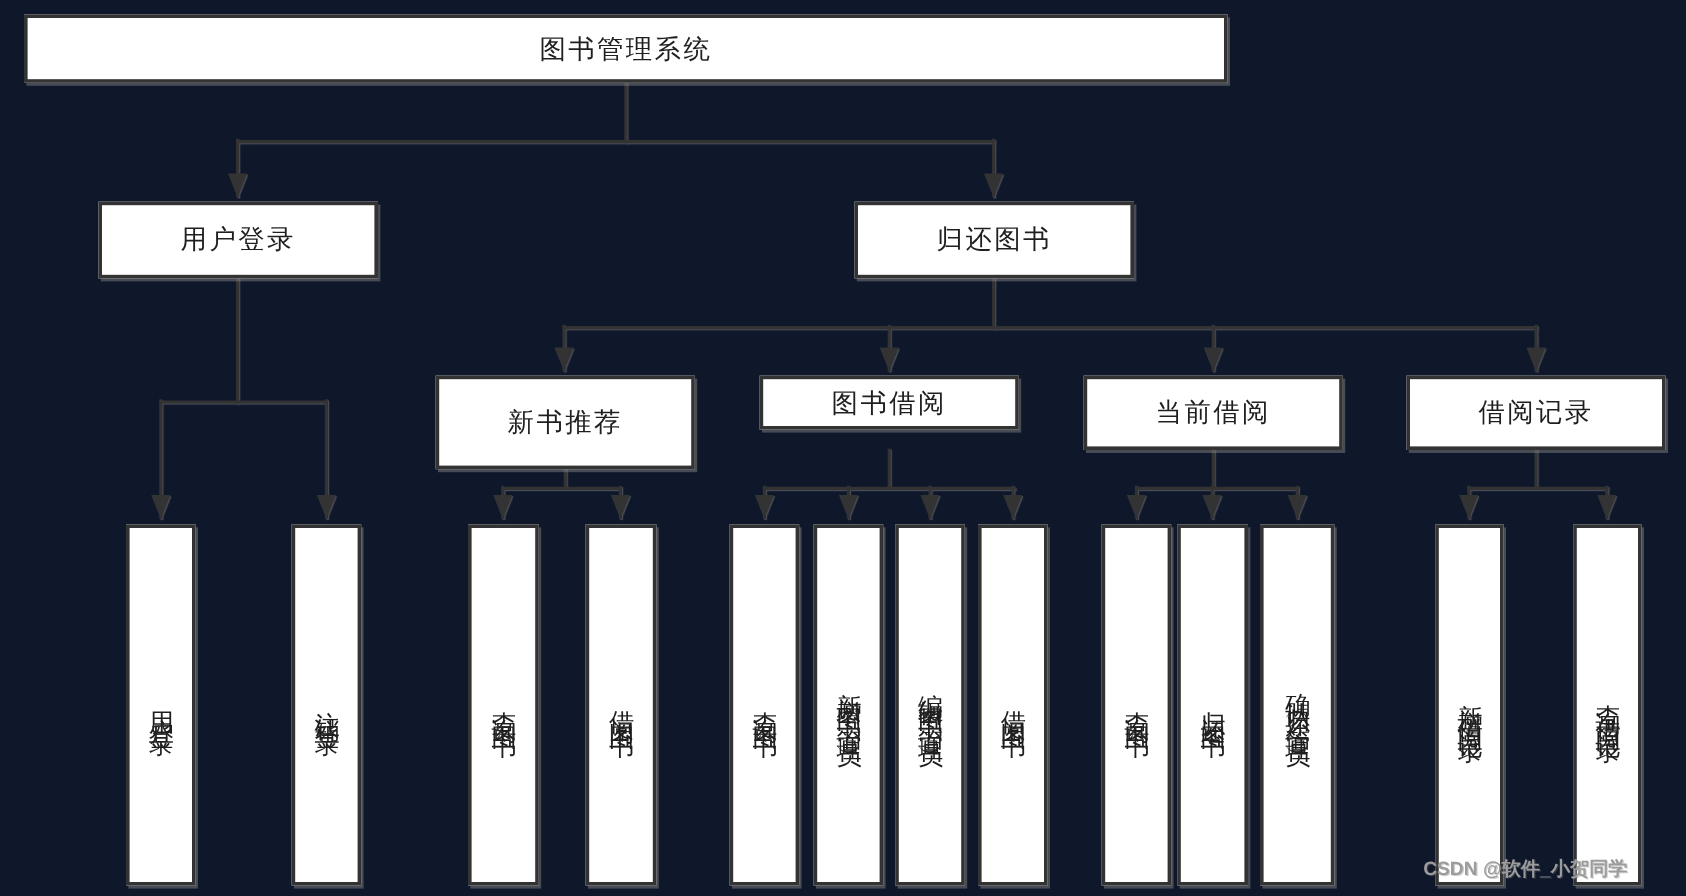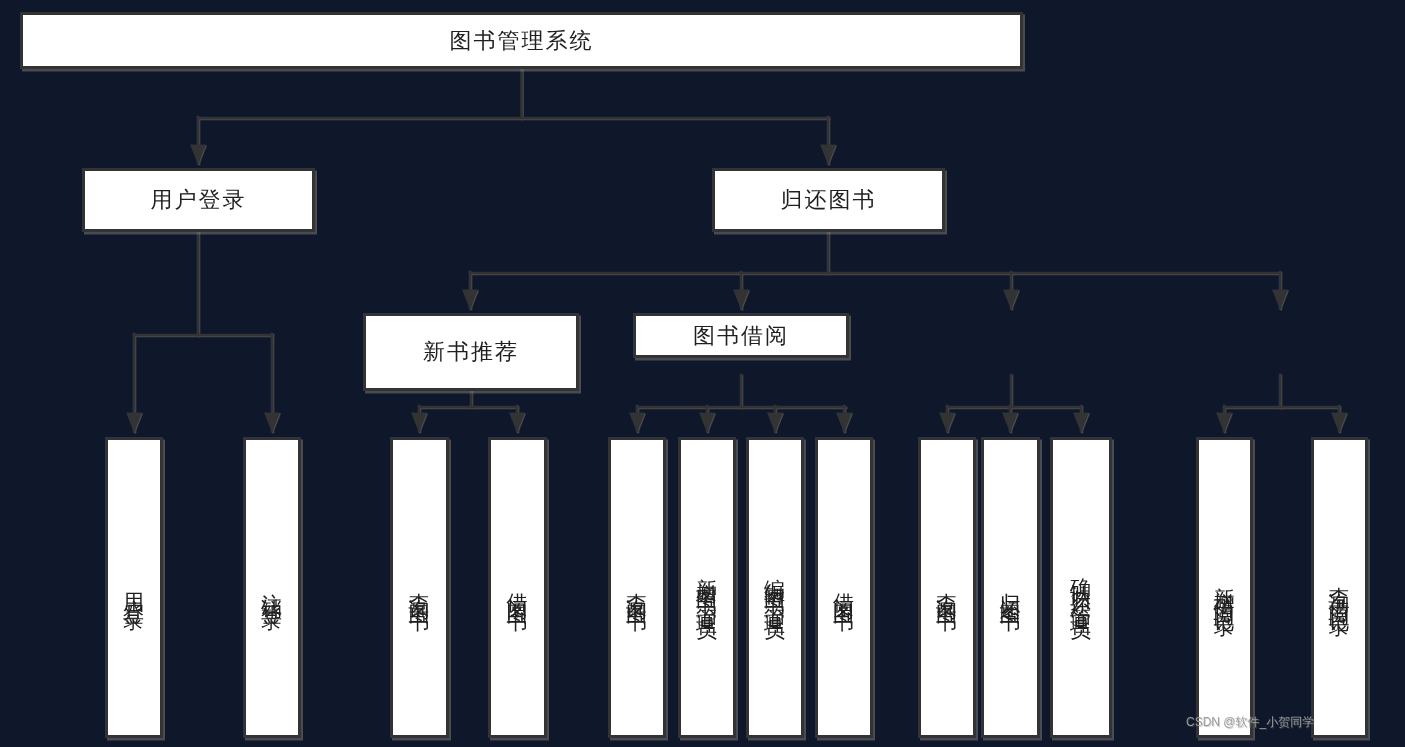--- a/index.html
+++ b/index.html
@@ -36,25 +36,26 @@
     writing-mode: vertical-rl;
     text-orientation: upright;
     font-size: 21px;
     letter-spacing: 6px;
     line-height: 1;
   }
   .watermark {
     position: absolute;
     left: 1186px;
     top: 714px;
-    font-size: 12px;
+    font-size: 16px;
     color: #9c9c9c;
     white-space: nowrap;
     z-index: 5;
     text-shadow: 1px 1px 0 rgba(120,120,120,0.35);
+    font-weight: bold;
   }
 </style>
 </head>
 <body>
 
 <div class="canvas">
 
   <svg class="wires" width="1405" height="747" viewBox="0 0 1405 747" aria-hidden="true">
     <defs>
       <marker id="ah" markerUnits="userSpaceOnUse" markerWidth="21" markerHeight="16" viewBox="0 0 10 8" refX="9.2" refY="4" orient="auto">
@@ -105,20 +106,22 @@
     </g>
   </svg>
 
   <div class="box hbox" style="left:20px;top:12px;width:1003px;height:57px">图书管理系统</div>
 
   <div class="box hbox" style="left:82px;top:168px;width:233px;height:64px">用户登录</div>
   <div class="box hbox" style="left:712px;top:168px;width:233px;height:64px">归还图书</div>
 
   <div class="box hbox" style="left:363px;top:313px;width:216px;height:78px">新书推荐</div>
   <div class="box hbox" style="left:633px;top:313px;width:216px;height:45px">图书借阅</div>
+  <div class="box hbox" style="left:903px;top:313px;width:216px;height:62px">当前借阅</div>
+  <div class="box hbox" style="left:1172px;top:313px;width:216px;height:62px">借阅记录</div>
 
   <div class="box vbox" style="left:105px;top:437px;width:58px;height:301px">用户登录</div>
   <div class="box vbox" style="left:243px;top:437px;width:58px;height:301px">注销登录</div>
 
   <div class="box vbox" style="left:390px;top:437px;width:59px;height:301px">查询图书</div>
   <div class="box vbox" style="left:488px;top:437px;width:59px;height:301px">借阅图书</div>
 
   <div class="box vbox" style="left:608px;top:437px;width:58px;height:301px">查询图书</div>
   <div class="box vbox" style="left:678px;top:437px;width:58px;height:301px">新增图书（管理员）</div>
   <div class="box vbox" style="left:746px;top:437px;width:58px;height:301px">编辑图书（管理员）</div>

